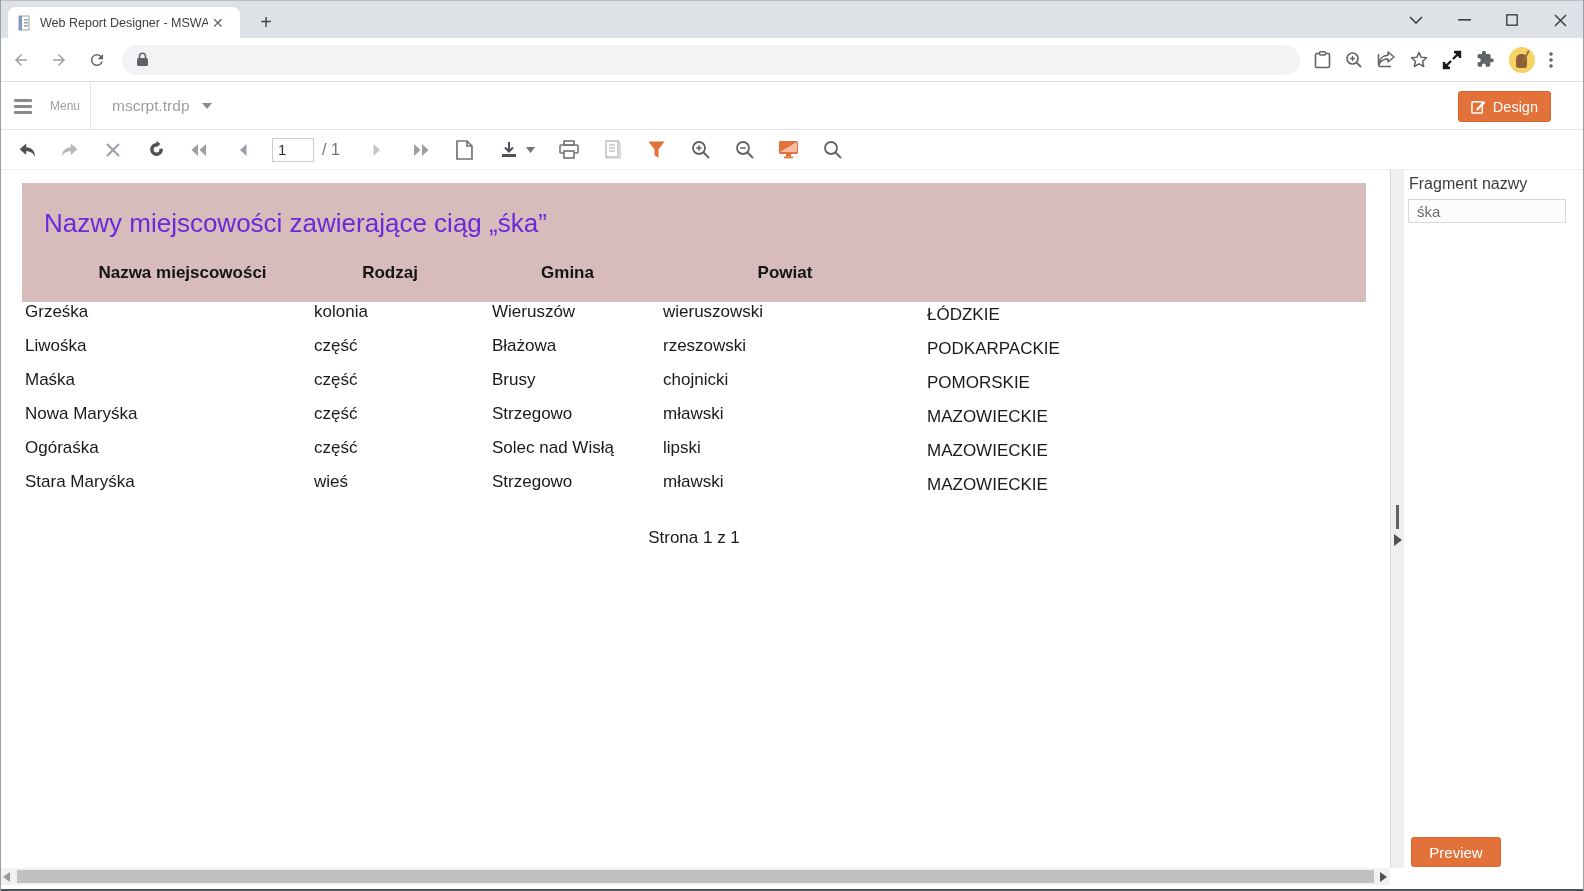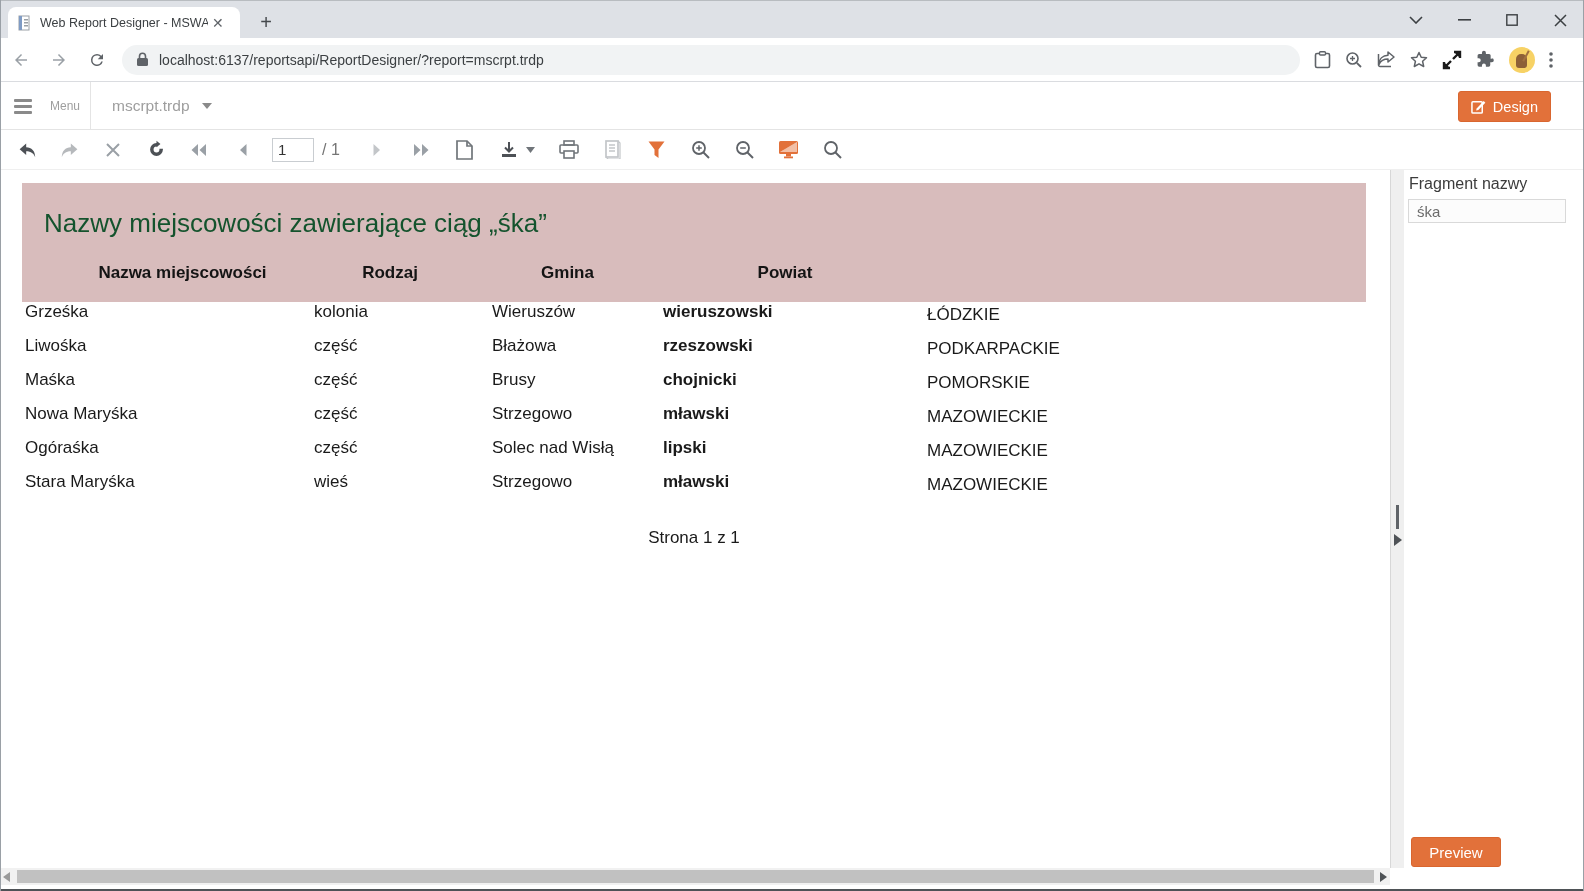--- a/index.html
+++ b/index.html
@@ -41,30 +41,30 @@
   .toolbar { position:absolute; left:0; top:130px; width:1584px; height:40px; background:#fff; border-bottom:1px solid #efefef; display:flex; align-items:center; }
   .tbtn { width:26px; height:26px; display:flex; align-items:center; justify-content:center; flex:0 0 auto; }
   .pageinput { width:42px; height:24px; border:1px solid #c9cdd1; font-size:15px; color:#333; padding:0 5px; font-family:"Liberation Sans",sans-serif; }
   .pagetotal { color:#757575; font-size:16px; }
 
   
   .content { position:absolute; left:0; top:170px; width:1584px; height:698px; background:#fff; }
   .preview { position:absolute; left:0; top:0; width:1390px; height:698px; background:#fff; overflow:hidden; }
 
   .report-header { position:absolute; left:22px; top:13px; width:1344px; height:119px; }
-  .report-title { position:absolute; left:22px; top:25px; font-size:26px; color:#14532d; }
+  .report-title { position:absolute; left:22px; top:25px; font-size:26px; color:#6d28d9; }
   .colheads { position:absolute; left:0; top:80px; width:100%; display:flex; }
   .hcell { font-size:17px; font-weight:bold; color:#141414; text-align:center; }
   .c1 { width:278px;padding-left:43px; } .c2 { width:180px; } .c3 { width:175px; } .c4 { width:260px; } .c5 { width:290px; }
 
   .rows { position:absolute; left:22px; top:132px; width:1344px; }
   .rrow { display:flex; height:34px; align-items:flex-start; }
   .dcell { font-size:17px; color:#1a1a1a; white-space:nowrap; }
   .dcell.c1 { padding-left:3px; } .dcell.c2 { padding-left:14px; } .dcell.c3 { padding-left:12px; }
-  .dcell.c4 { padding-left:8px;font-weight:bold; } .dcell.c5 { padding-left:12px; position:relative; top:3px; }
+  .dcell.c4 { padding-left:8px; } .dcell.c5 { padding-left:12px; position:relative; top:3px; }
 
   .page-footer { position:absolute; left:22px; top:358px; width:1344px; text-align:center; font-size:17px; color:#1a1a1a; }
 
   
   .splitter { position:absolute; left:1390px; top:0; width:14px; height:698px; background:#efefef; border-left:1px solid #d7d7d7; }
   .split-handle { position:absolute; left:5px; top:335px; width:3px; height:24px; background:#5f6368; }
   .split-arrow { position:absolute; left:3px; top:364px; width:0; height:0; border-top:6px solid transparent; border-bottom:6px solid transparent; border-left:8px solid #4e5256; }
 
   
   .sidebar { position:absolute; left:1404px; top:0; width:180px; height:721px; background:#fff; }
@@ -142,21 +142,20 @@
         <path d="M17.65 6.35A7.96 7.96 0 0 0 12 4a8 8 0 1 0 7.73 10h-2.08A6 6 0 1 1 12 6c1.66 0 3.14.69 4.22 1.78L13 11h7V4z" fill="currentColor"></path>
       </svg>
   </span>
   <div class="urlpill">
     <span>
       <svg width="13" height="15" viewBox="0 0 13 15">
           <rect x="1" y="6" width="11" height="8" rx="1.5" fill="#5f6368"></rect>
           <path d="M3.5 6 V4.2 a3 3 0 0 1 6 0 V6" fill="none" stroke="#5f6368" stroke-width="1.6"></path>
         </svg>
     </span>
-    <span class="url-text">localhost:6137/reportsapi/ReportDesigner/?report=mscrpt.trdp</span>
   </div>
   <div class="right-icons">
     <span>
       <svg width="17" height="18" viewBox="0 0 17 18">
           <rect x="1.5" y="2.5" width="14" height="14" rx="1.5" fill="none" stroke="currentColor" stroke-width="1.6"></rect>
           <rect x="5.5" y="0.8" width="6" height="3.2" rx="1" fill="#fff" stroke="currentColor" stroke-width="1.4"></rect>
         </svg>
     </span>
     <span>
       <svg width="18" height="18" viewBox="0 0 18 18">

